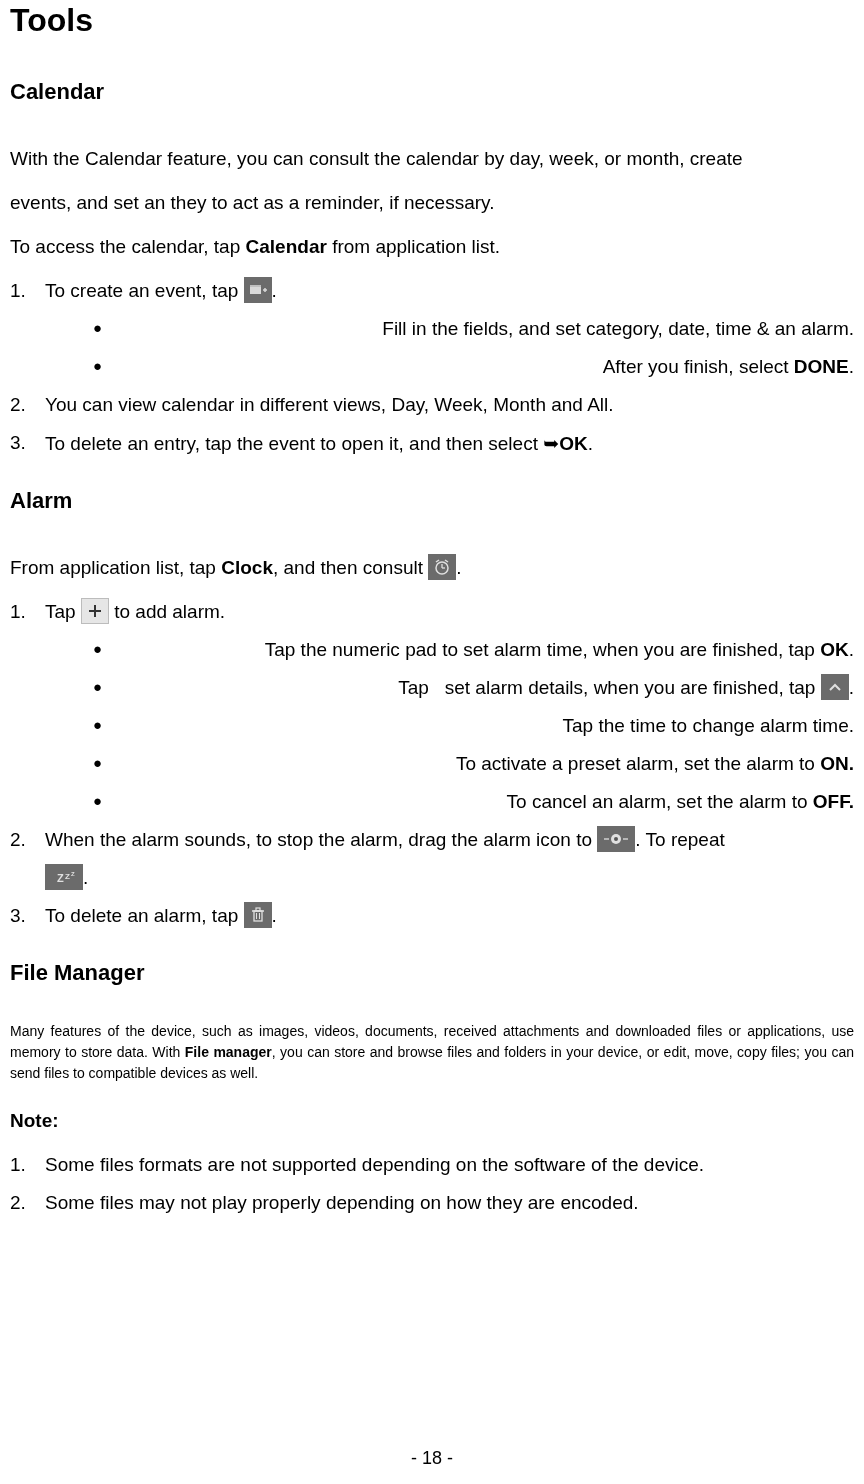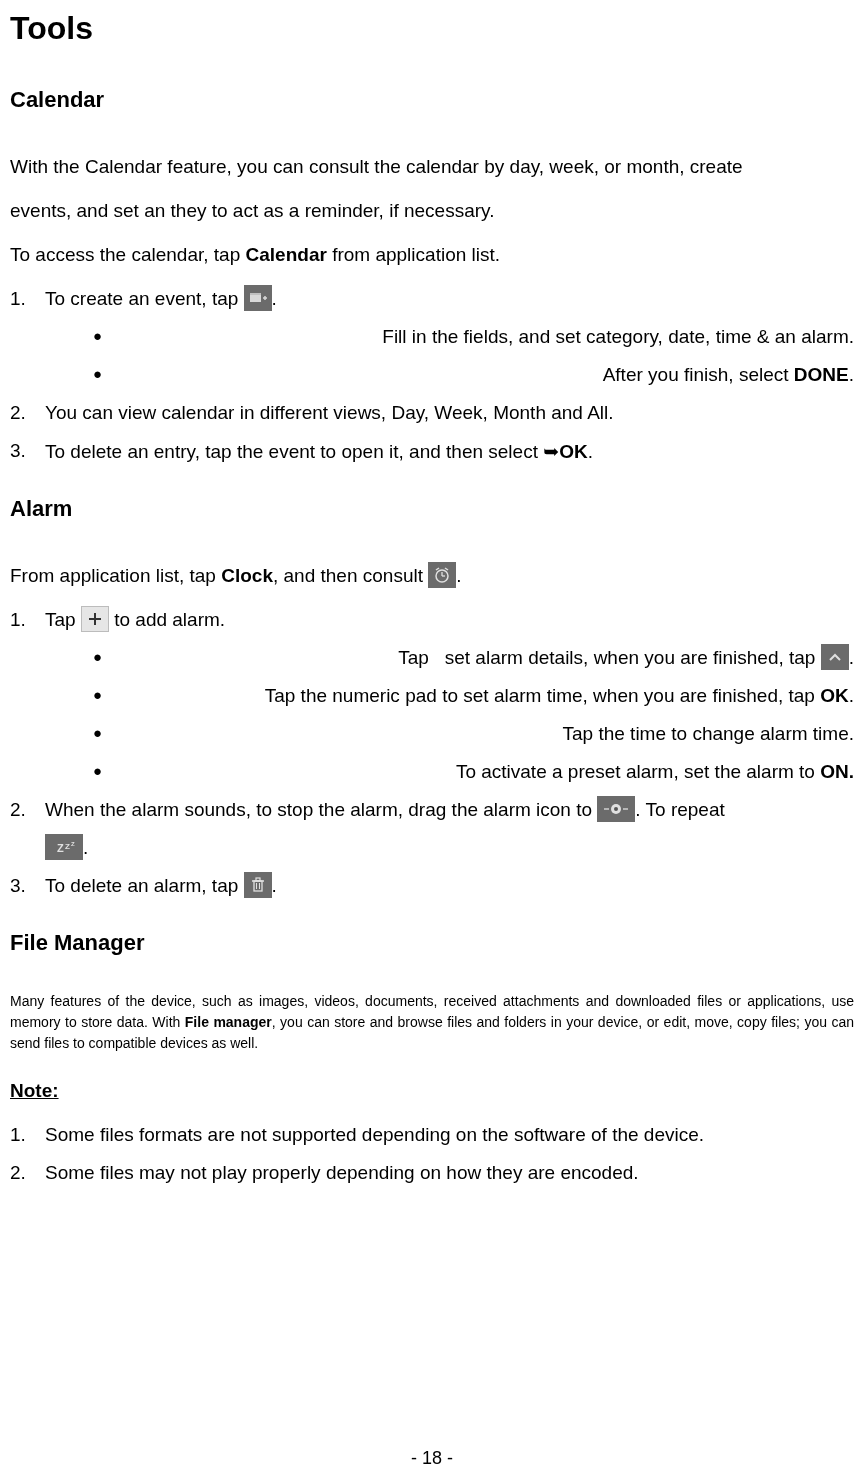--- a/index.html
+++ b/index.html
@@ -12,21 +12,21 @@
     width: 864px;
     height: 1484px;
     background: #ffffff;
     color: #000000;
     padding: 0 10px;
     position: relative;
   }
   .page-title {
     font-size: 32px;
     font-weight: bold;
-    margin-top: 10px;
+    margin-top: 2px;
     margin-bottom: 40px;
   }
   .section-heading {
     font-size: 22px;
     font-weight: bold;
     margin-bottom: 35px;
   }
   .body-text {
     font-size: 19px;
     line-height: 2.0;
@@ -180,32 +180,35 @@
   <li>
     <span class="li-number">1.</span>
     <span>Tap </span><span class="inline-icon icon-box-light icon-plus">
       <svg width="18" height="18" viewBox="0 0 18 18">
           <line x1="9" y1="3" x2="9" y2="15" stroke="#333" stroke-width="2"></line>
           <line x1="3" y1="9" x2="15" y2="9" stroke="#333" stroke-width="2"></line>
         </svg>
     </span><span> to add alarm.</span>
     <ul class="bullet-list">
       <li>
+        <span>Tap the numeric pad to set alarm time, when you are finished, tap </span><span class="bold">OK</span><span>.</span>
+      </li>
+      <li>
         <span>Tap&nbsp;&nbsp;&nbsp;set alarm details, when you are finished, tap </span><span class="inline-icon icon-box-gray icon-chevron-up">
           <svg width="18" height="14" viewBox="0 0 18 14">
               <polyline points="4,10 9,5 14,10" fill="none" stroke="#e0e0e0" stroke-width="2"></polyline>
             </svg>
         </span><span>.</span>
       </li>
-      <li>
-        <span>Tap the numeric pad to set alarm time, when you are finished, tap </span><span class="bold">OK</span><span>.</span>
-      </li>
       <li>Tap the time to change alarm time.</li>
       <li>
         <span>To activate a preset alarm, set the alarm to </span><span class="bold">ON.</span>
+      </li>
+      <li>
+        <span>To cancel an alarm, set the alarm to </span><span class="bold">OFF.</span>
       </li>
     </ul>
   </li>
   <li>
     <span class="li-number">2.</span>
     <span>When the alarm sounds, to stop the alarm, drag the alarm icon to </span><span class="inline-icon icon-box-gray icon-dismiss" style="width:38px;">
       <svg width="30" height="18" viewBox="0 0 30 18">
           <circle cx="15" cy="9" r="5" fill="#e0e0e0"></circle>
           <circle cx="15" cy="9" r="2" fill="#555"></circle>
           <line x1="3" y1="9" x2="8" y2="9" stroke="#e0e0e0" stroke-width="1.3"></line>
@@ -233,21 +236,21 @@
     </span><span>.</span>
   </li>
 </ol>
 
 <h2 class="section-heading fm-gap">File Manager</h2>
 
 <p class="body-text-tight" style="margin-bottom:18px;">
   <span>Many features of the device, such as images, videos, documents, received attachments and downloaded files or applications, use memory to store data. With </span><span class="bold">File manager</span><span>, you can store and browse files and folders in your device, or edit, move, copy files; you can send files to compatible devices as well.</span>
 </p>
 
-<p class="body-text bold" style="margin-bottom:6px;text-decoration:underline;">Note:</p>
+<p class="body-text bold" style="margin-bottom:6px;">Note:</p>
 
 <ol class="num-list">
   <li>
     <span class="li-number">1.</span>
     <span>Some files formats are not supported depending on the software of the device.</span>
   </li>
   <li>
     <span class="li-number">2.</span>
     <span>Some files may not play properly depending on how they are encoded.</span>
   </li>

